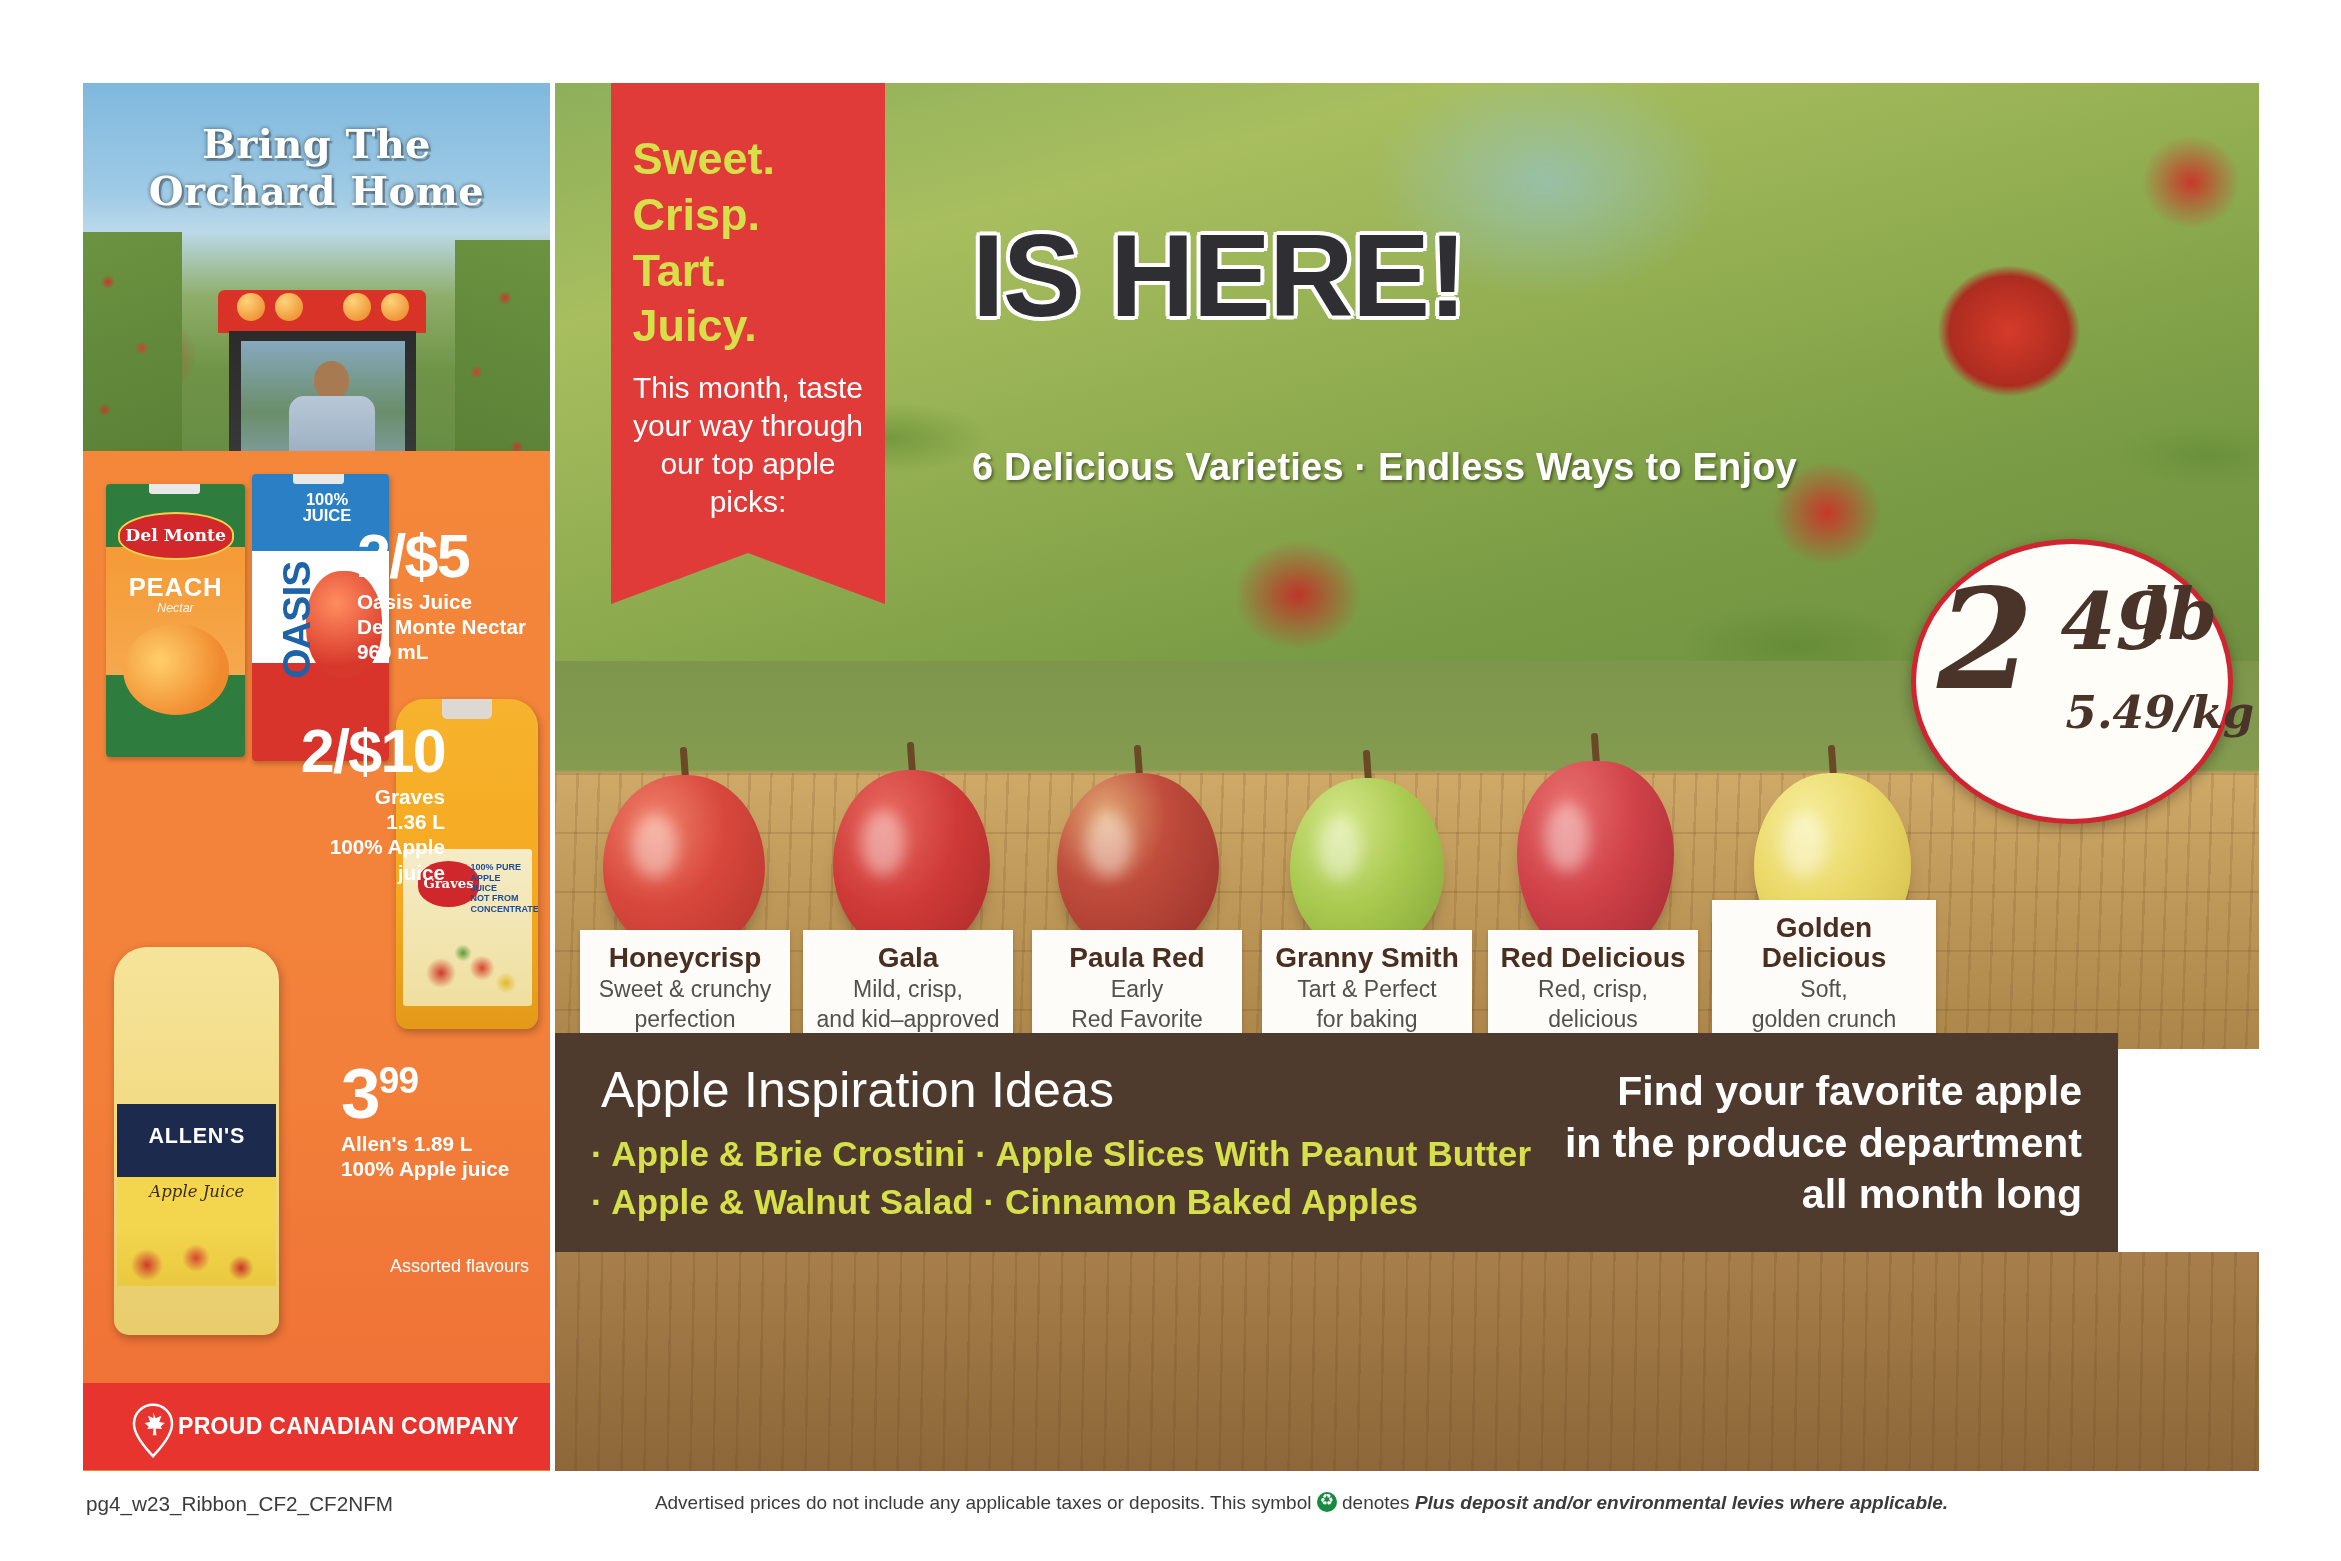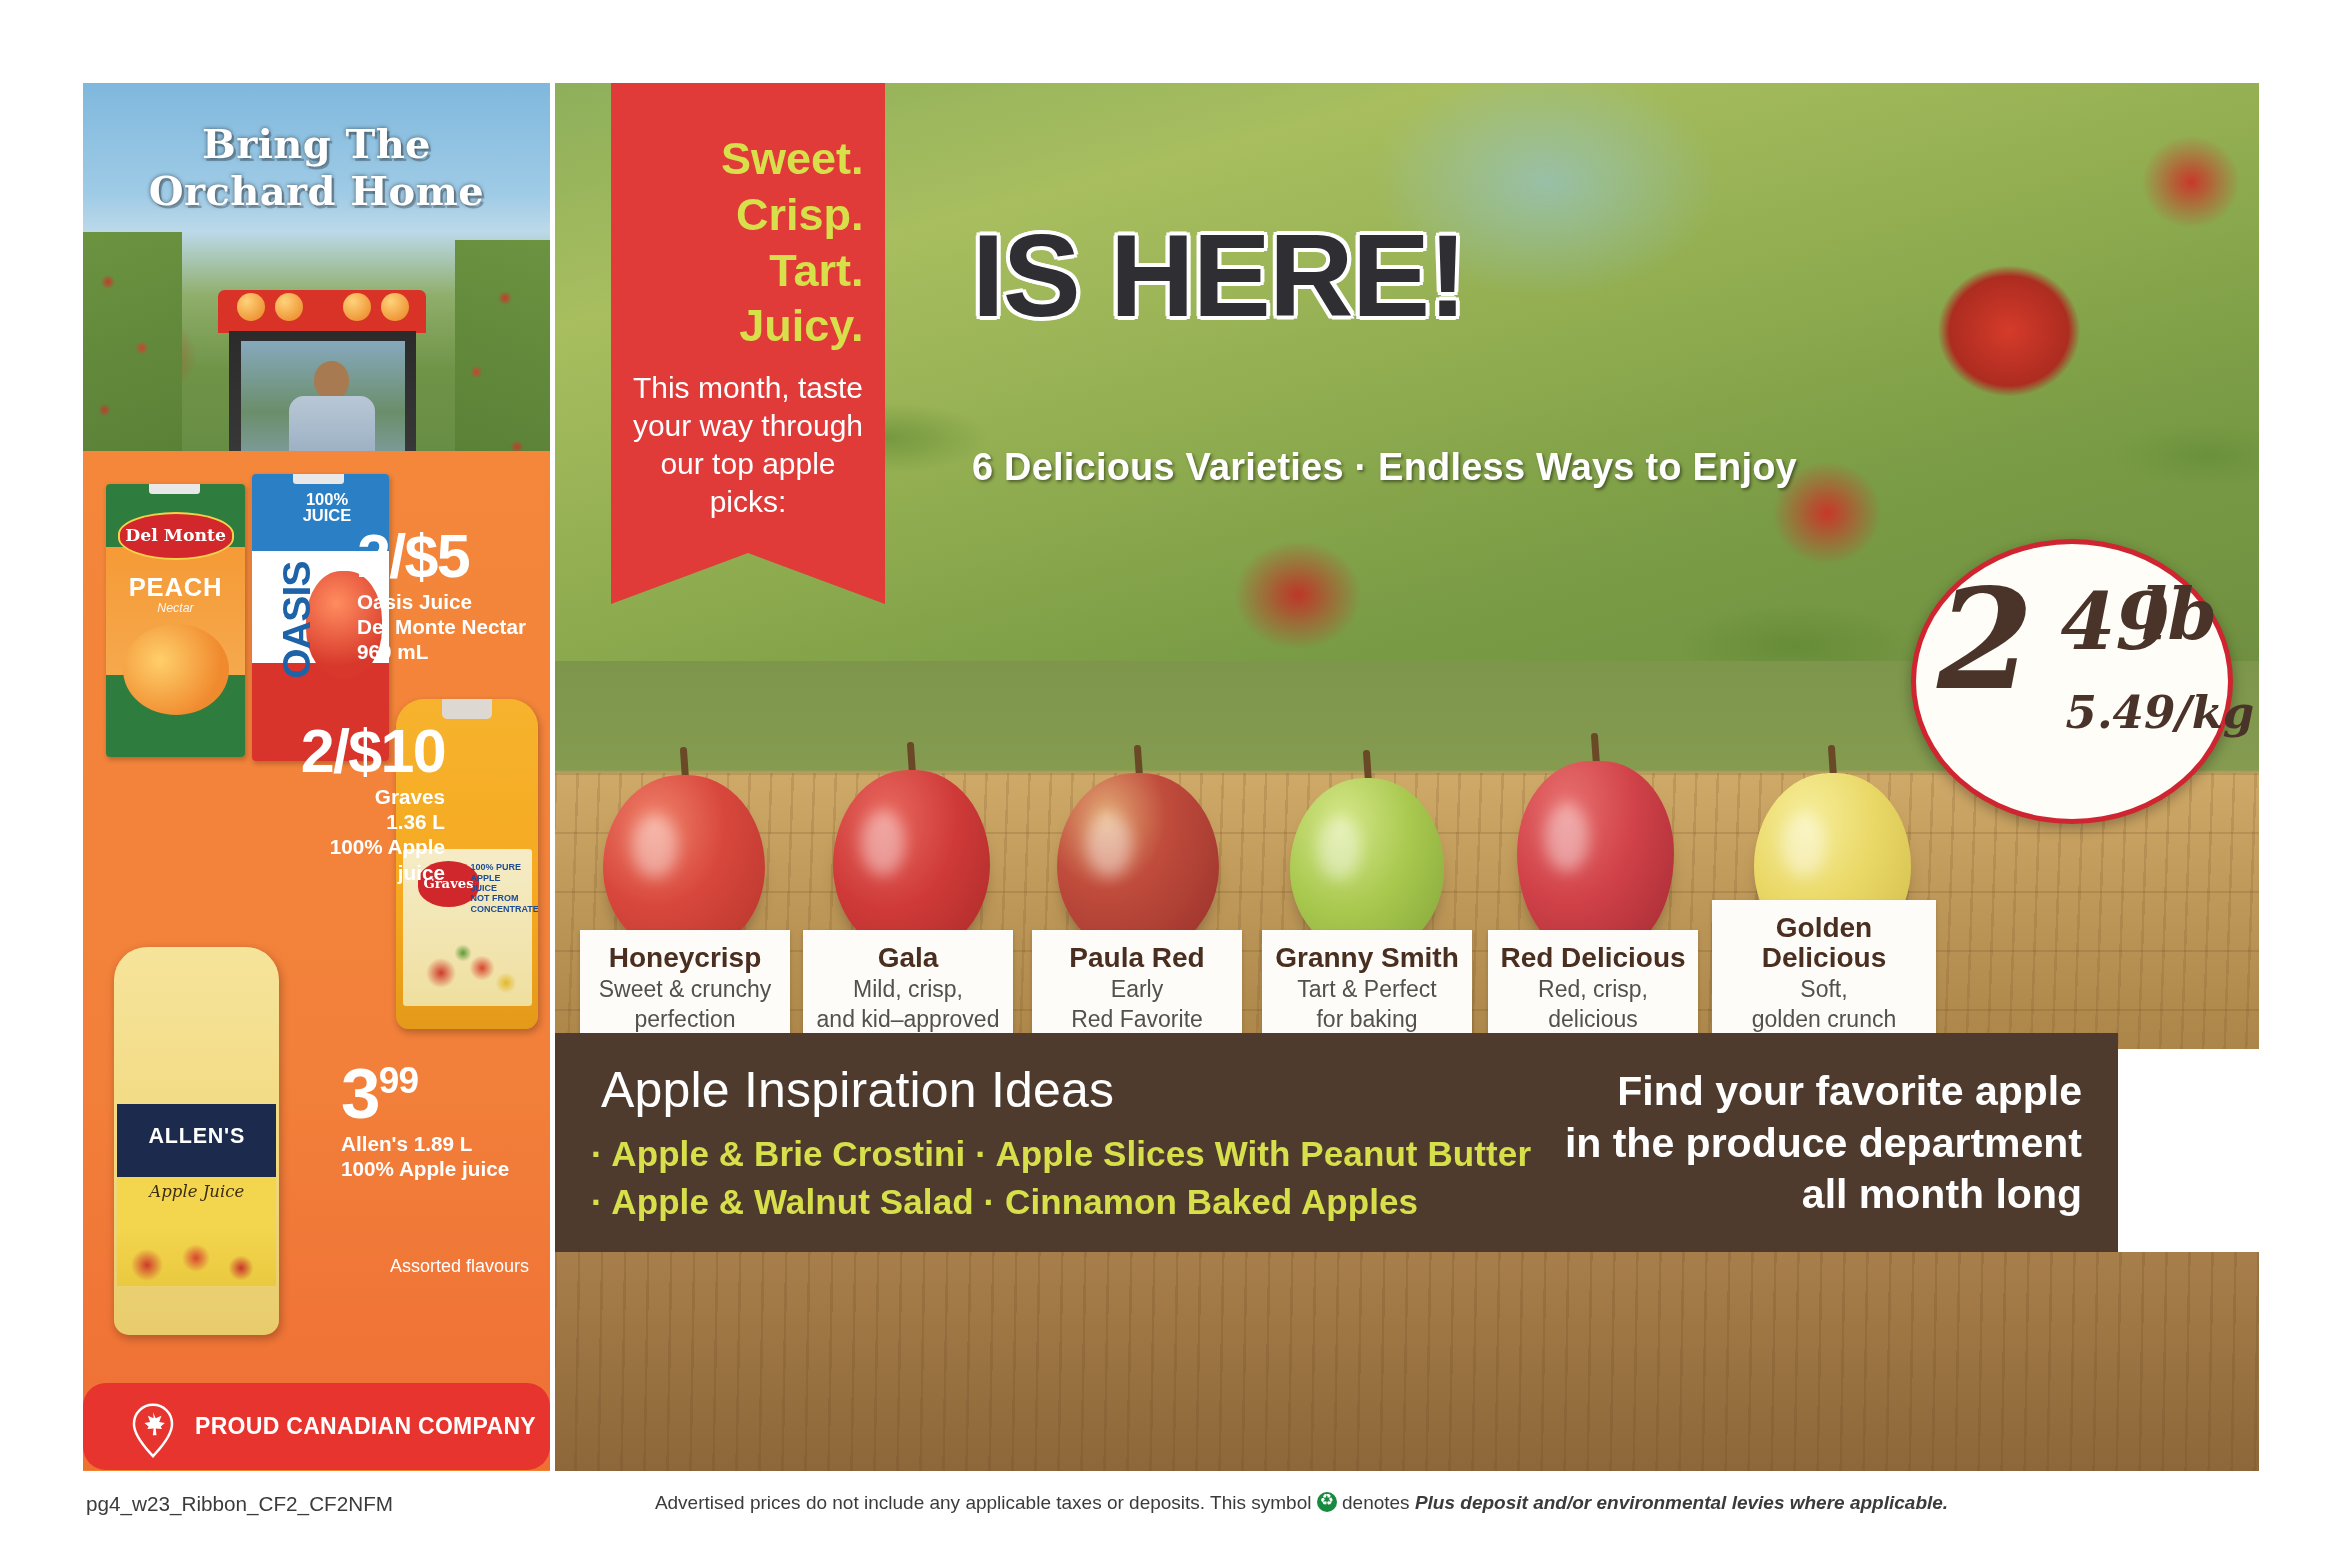--- a/index.html
+++ b/index.html
@@ -130,21 +130,21 @@
   #price1 { left:274px; top:78px; width:186px; }
   #price1 .price-big { font-size:61px; }
   #price2 { left:172px; top:273px; width:190px; text-align:right; }
   #price2 .price-big { font-size:61px; }
   #price3 { left:258px; top:611px; width:198px; }
   #price3 .price-big { font-size:71px; }
   .assorted { position:absolute; left:231px; top:805px; width:215px; text-align:right;
     color:#fff; font-size:18px; }
 
   .canada-band { position:absolute; left:0; bottom:0; width:467px; height:87px;
-    background:#e8342e; display:flex; align-items:center; gap:18px; padding-left:46px;border-radius:23px; }
+    background:#e8342e; display:flex; align-items:center; gap:1px; padding-left:46px; }
   .canada-pin { width:48px; height:48px; position:relative; flex:0 0 auto; }
   .canada-pin svg { width:48px; height:55px; display:block; }
   .canada-txt { color:#fff; font-weight:bold; font-size:23px; letter-spacing:0.3px; }
 
   
   #main { position:absolute; left:555px; top:83px; width:1704px; height:1388px; overflow:hidden; }
 
   .hero { position:absolute; left:0; top:0; width:1704px; height:648px;
     background:
       radial-gradient(ellipse 124px 107px at 207px 107px, #c8372a 0%, #a32b22 60%, transparent 72%),
@@ -160,21 +160,21 @@
     background:
       radial-gradient(ellipse 149px 50px at 330px 355px, rgba(90,130,50,.55), transparent 70%),
       radial-gradient(ellipse 165px 58px at 1239px 562px, rgba(90,130,50,.5), transparent 70%),
       radial-gradient(ellipse 132px 45px at 1652px 372px, rgba(95,135,55,.5), transparent 70%);
   }
 
   .ribbon { position:absolute; left:56px; top:0; width:274px; z-index:5; }
   .ribbon-body { background:#e03a39; padding:48px 21.5px 33px; }
   .ribbon-point { width:0; height:0; border-left:137px solid #e03a39; border-right:137px solid #e03a39;
     border-bottom:51px solid transparent; }
-  .ribbon-kw { color:#d7e04a; font-weight:bold; font-size:45px; line-height:1.24; text-align:right; }
+  .ribbon-kw { color:#d7e04a; font-weight:bold; font-size:45px; line-height:1.24; text-align:left; }
   .ribbon-sub { color:#fff; font-size:30px; line-height:1.26; text-align:center; margin-top:15px;
     font-weight:300; }
 
   .headline { position:absolute; left:417px; top:137px; width:1214px; z-index:4; }
   .headline h1 { color:#2f2f33; font-weight:bold; font-size:117px; line-height:.95;
     letter-spacing:-1.7px;
     text-shadow:-3.3px -3.3px 0 #fff, 3.3px -3.3px 0 #fff, -3.3px 3.3px 0 #fff, 3.3px 3.3px 0 #fff,
                 0 -4.1px 0 #fff, 0 4.1px 0 #fff, -4.1px 0 0 #fff, 4.1px 0 0 #fff; }
   .sub-varieties { position:absolute; left:417px; top:363px; color:#fff; font-weight:bold;
     font-size:38px; letter-spacing:0.2px; z-index:4;

